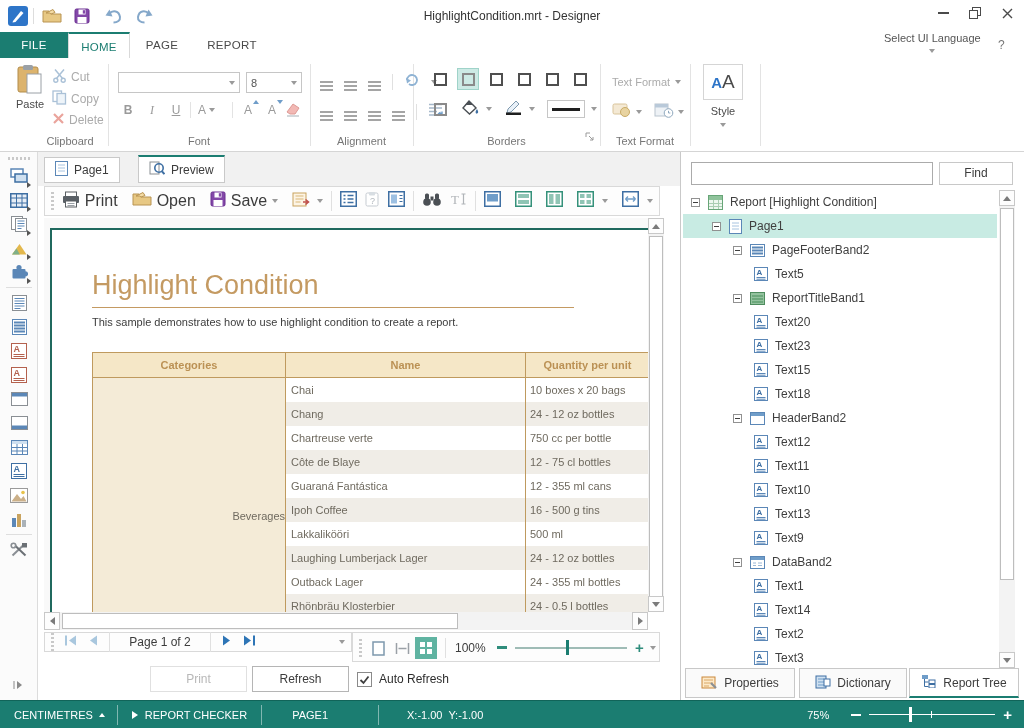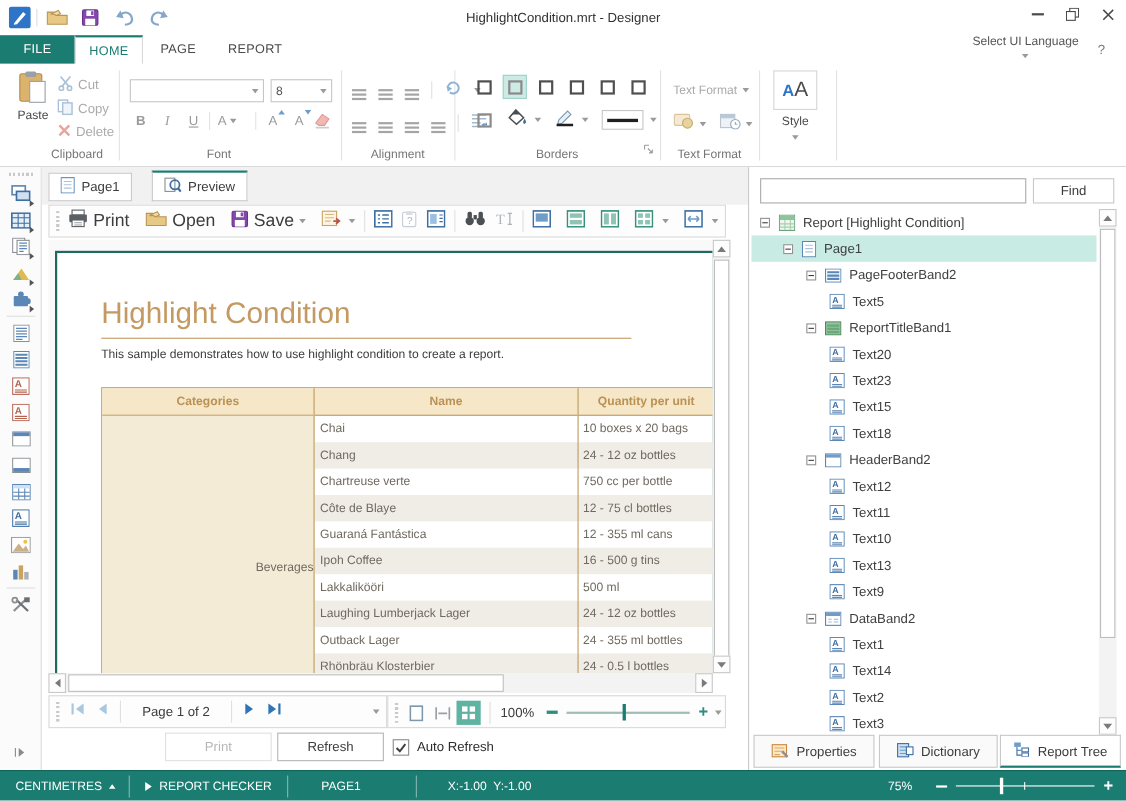--- a/index.html
+++ b/index.html
@@ -662,21 +662,21 @@
   <div class="abs strack" style="left:44px;top:612px;width:604px;height:18px;">
     <div class="sbtn" style="left:0;top:0;width:16px;height:18px;">
         <span class="arr left"></span>
       </div>
     <div class="sthumb" style="left:18px;top:1px;width:396px;height:16px;"></div>
     <div class="sbtn" style="left:588px;top:0;width:16px;height:18px;">
         <span class="arr right"></span>
       </div>
   </div>
 
-  <div class="abs bar flex" style="left:44px;top:632px;width:308px;height:30px;gap:10px;padding:0 6px;">
+  <div class="abs bar flex" style="left:44px;top:632px;width:308px;height:20px;gap:10px;padding:0 6px;">
     <span class="grip-v"></span>
     <span><svg width="14" height="13">
           <rect x="1" y="1.5" width="2" height="10" fill="#a9c7de"></rect>
           <path d="M12 1.5 L5 6.5 L12 11.5Z" fill="#a9c7de"></path>
         </svg></span>
     <span><svg width="11" height="13">
           <path d="M9 1.5 L2 6.5 L9 11.5Z" fill="#a9c7de"></path>
         </svg></span>
     <span class="vsep"></span>
     <span class="navlabel" style="width:80px;text-align:center;">Page 1 of 2</span>

